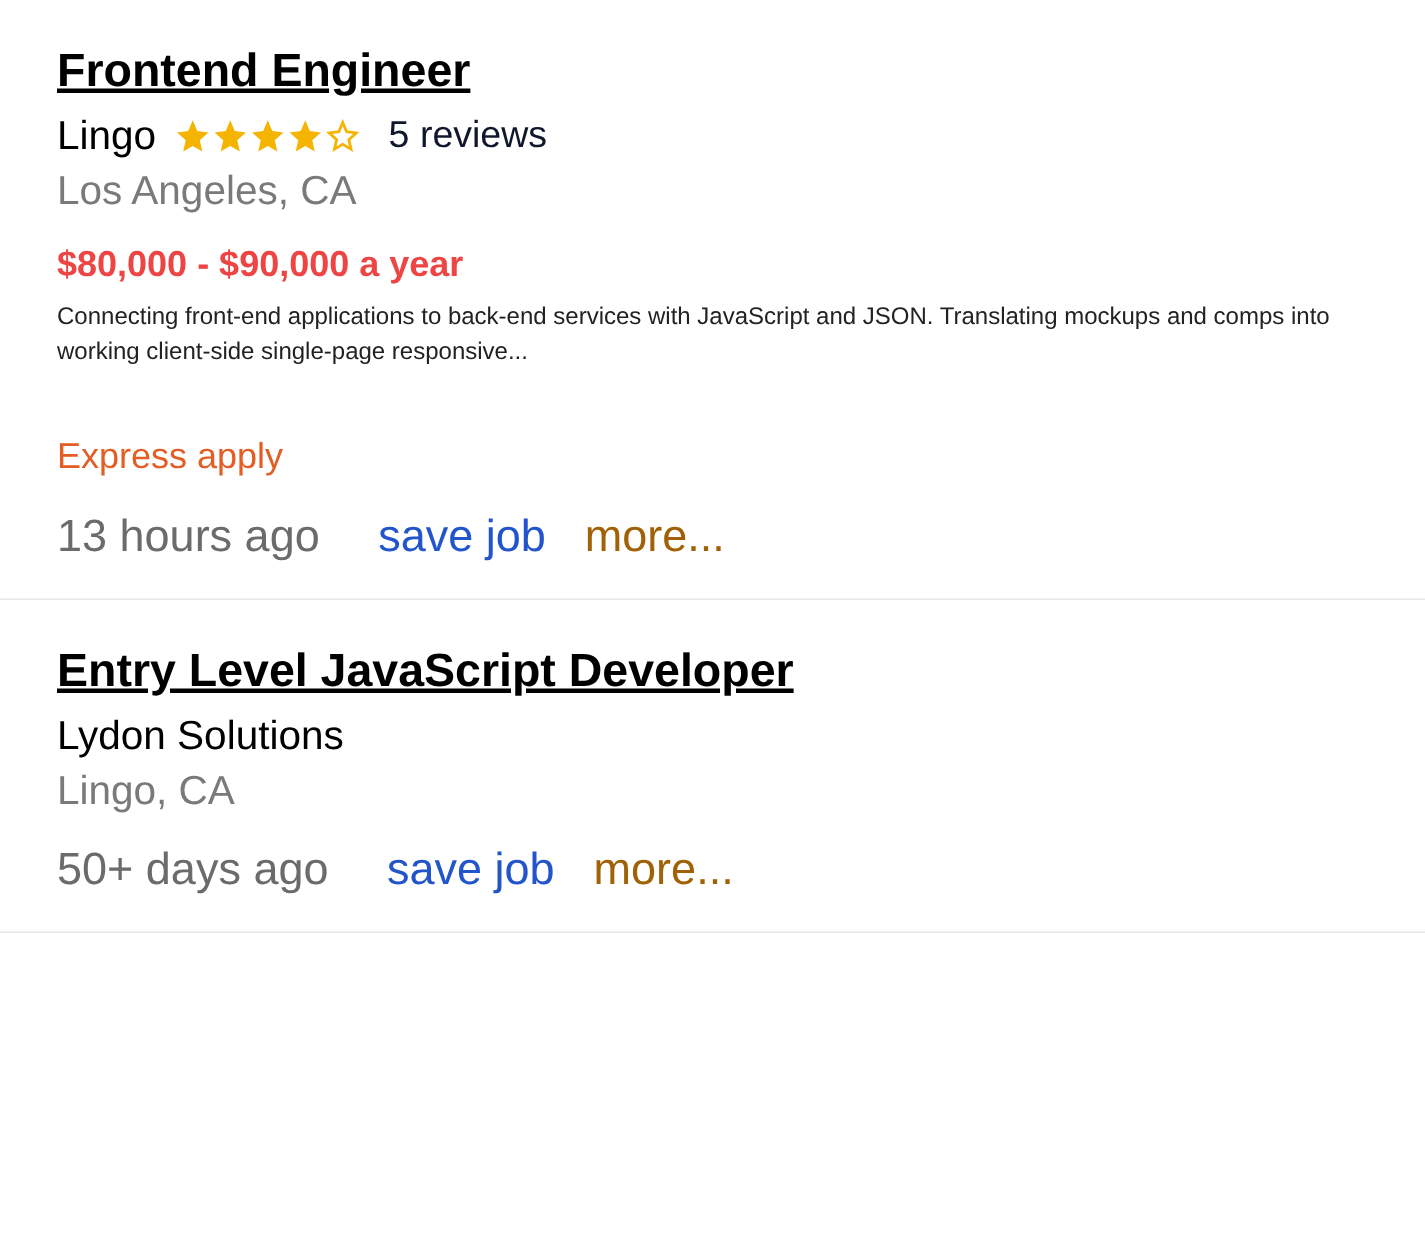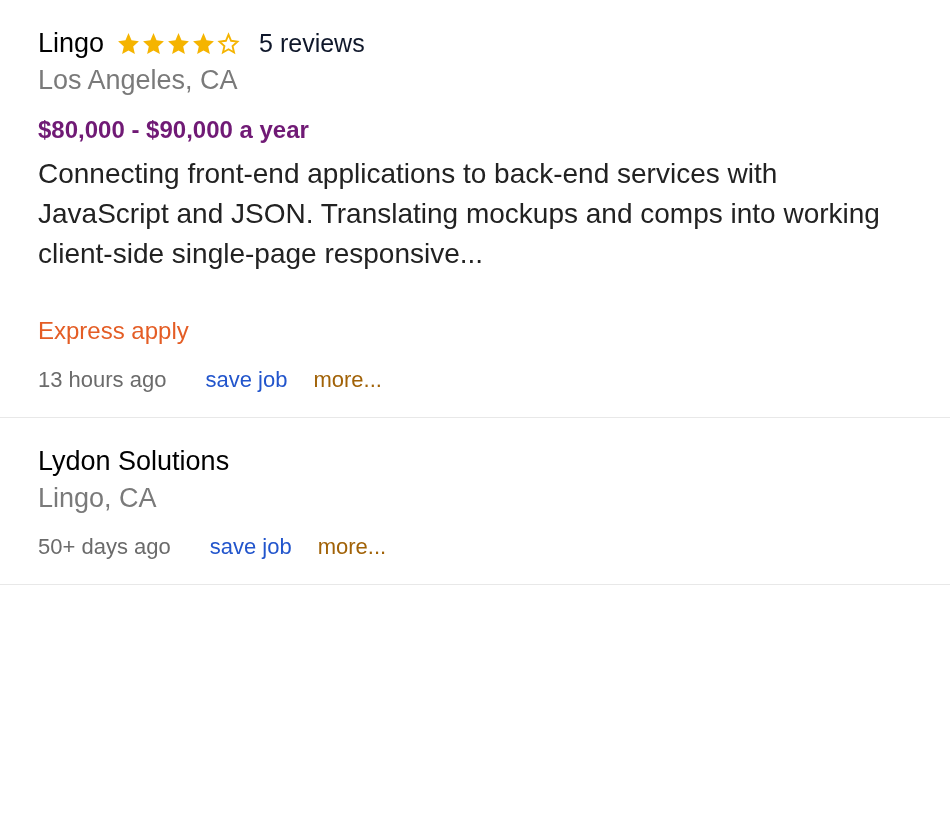--- a/index.html
+++ b/index.html
@@ -56,58 +56,59 @@
       margin-left: 6px;
     }
     .location {
       font-size: 27px;
       color: #7a7a7a;
       margin-bottom: 20px;
     }
     .salary {
       font-size: 24px;
       font-weight: 700;
-      color: #701a75;
+      color: #ef4444;
       margin-bottom: 10px;
     }
     .description {
-      font-size: 28px;
+      font-size: 16px;
       color: #222;
       line-height: 1.42;
       margin-bottom: 14px;
     }
     .express-apply {
       font-size: 24px;
       color: #e45d25;
       margin-bottom: 22px;
       margin-top: 44px;
     }
     .meta-row {
       display: flex;
       align-items: flex-end;
       gap: 26px;
-      font-size: 22px;
+      font-size: 30px;
     }
     .posted-time {
       color: #6b6b6b;
     }
     .save-job {
       color: #2255cc;
       cursor: pointer;
       margin-left: 13px;
     }
     .more-link {
       color: #a16207;
       cursor: pointer;
     }
   </style>
 </head>
 <body>
 
 <div class="job-card">
+  <a class="job-title">Frontend Engineer</a>
   <div class="company-row">
     <span class="company-name">Lingo</span>
     <span class="stars">
       <span class="star">
           <svg viewBox="0 0 24 24">
             <path fill="#f5b400" d="M12 2l2.9 6.9L22 9.9l-5.5 5 1.6 7.1L12 18.6 5.9 22l1.6-7.1L2 9.9l7.1-1z"></path>
           </svg>
         </span>
       <span class="star">
           <svg viewBox="0 0 24 24">
@@ -137,20 +138,21 @@
   <div class="description">Connecting front-end applications to back-end services with JavaScript and JSON. Translating mockups and comps into working client-side single-page responsive...</div>
   <div class="express-apply">Express apply</div>
   <div class="meta-row">
     <span class="posted-time">13 hours ago</span>
     <span class="save-job">save job</span>
     <span class="more-link">more...</span>
   </div>
 </div>
 
 <div class="job-card">
+  <a class="job-title">Entry Level JavaScript Developer</a>
   <div class="company-row">
     <span class="company-name">Lydon Solutions</span>
   </div>
   <div class="location">Lingo, CA</div>
   <div class="meta-row">
     <span class="posted-time">50+ days ago</span>
     <span class="save-job">save job</span>
     <span class="more-link">more...</span>
   </div>
 </div>

